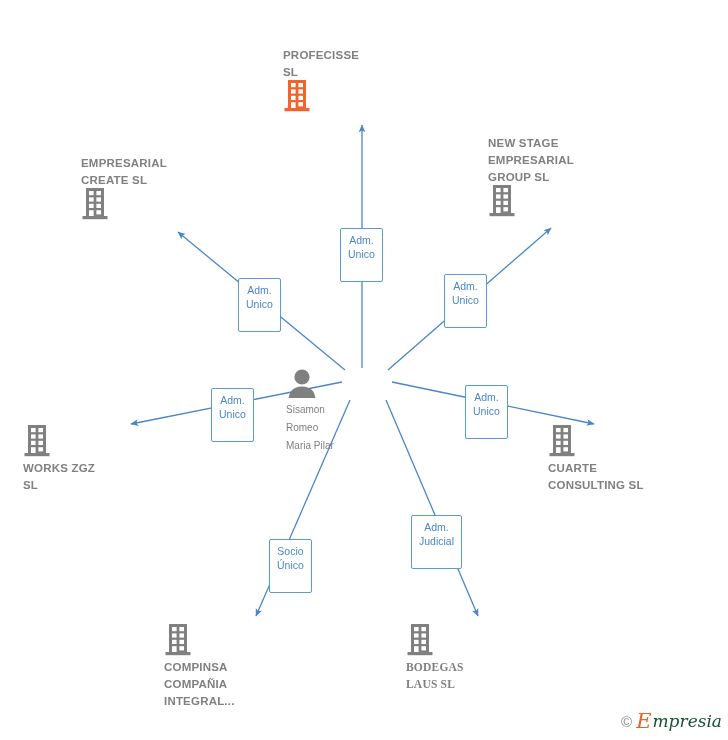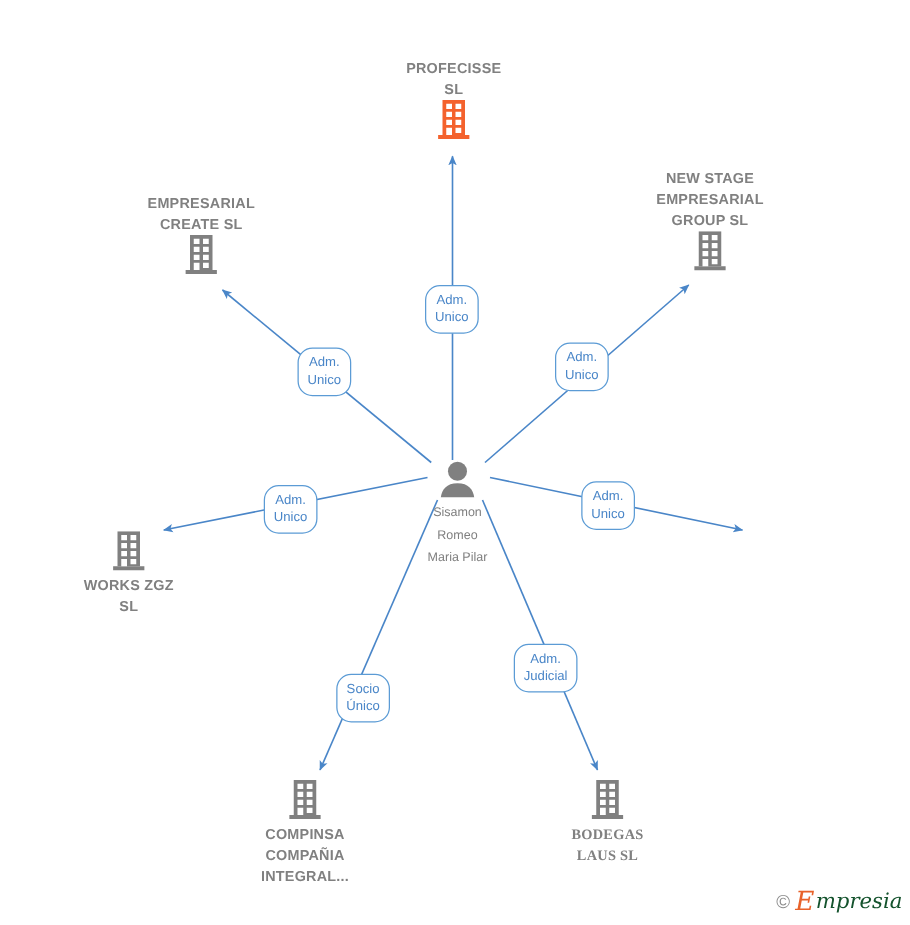--- a/index.html
+++ b/index.html
@@ -21,21 +21,21 @@
     position: absolute;
     left: 0;
     top: 0;
     width: 728px;
     height: 740px;
   }
   .node {
     position: absolute;
     width: 160px;
     margin-left: -80px;
-    text-align: center;
+    text-align: left;
     line-height: 15px;
   }
   .node-label {
     font-size: 11.5px;
     font-weight: bold;
     color: #808080;
     letter-spacing: 0.2px;
     white-space: pre-line;
   }
   .node-label.person {
@@ -48,27 +48,27 @@
   .node-icon {
     display: block;
     margin: 0 auto;
   }
   .node.label-above .node-label { margin-bottom: 3px; }
   .node.label-below .node-label { margin-top: 3px; }
 
   .edge-label {
     position: absolute;
     border: 1.3px solid #5b9bd5;
-    border-radius: 12px;
+    border-radius: 2px;
     background: #ffffff;
     color: #4a86c8;
     font-size: 10.5px;
     line-height: 14px;
     text-align: center;
-    padding: 4px 7px 5px 7px;
+    padding: 4px 7px 20px 7px;
     white-space: pre-line;
     box-sizing: border-box;
   }
   #watermark {
     position: absolute;
     right: 6px;
     bottom: 8px;
     display: flex;
     align-items: center;
     gap: 4px;
@@ -221,20 +221,42 @@
           <rect x="15.4" y="15.8" width="4.6" height="4.2"></rect>
           <rect x="8" y="22.2" width="4.6" height="5.8"></rect>
           <rect x="15.4" y="22.2" width="4.6" height="4.2"></rect>
         </g>
       </svg>
     </span>
     <span class="node-label">WORKS ZGZ
 SL</span>
   </div>
 
+  <div class="node label-below" style="left:628px; top:425px;">
+    <span class="node-icon">
+      <svg width="28" height="32" viewBox="0 0 28 32" xmlns="http://www.w3.org/2000/svg">
+        <g fill="#808080">
+          <rect x="5" y="0" width="18" height="28"></rect>
+          <rect x="1.5" y="28" width="25" height="3.2"></rect>
+        </g>
+        <g fill="#ffffff">
+          <rect x="8" y="3" width="4.6" height="4.2"></rect>
+          <rect x="15.4" y="3" width="4.6" height="4.2"></rect>
+          <rect x="8" y="9.4" width="4.6" height="4.2"></rect>
+          <rect x="15.4" y="9.4" width="4.6" height="4.2"></rect>
+          <rect x="8" y="15.8" width="4.6" height="4.2"></rect>
+          <rect x="15.4" y="15.8" width="4.6" height="4.2"></rect>
+          <rect x="8" y="22.2" width="4.6" height="5.8"></rect>
+          <rect x="15.4" y="22.2" width="4.6" height="4.2"></rect>
+        </g>
+      </svg>
+    </span>
+    <span class="node-label">CUARTE
+CONSULTING SL</span>
+  </div>
 
   <div class="node label-below" style="left:244px; top:624px;">
     <span class="node-icon">
       <svg width="28" height="32" viewBox="0 0 28 32" xmlns="http://www.w3.org/2000/svg">
         <g fill="#808080">
           <rect x="5" y="0" width="18" height="28"></rect>
           <rect x="1.5" y="28" width="25" height="3.2"></rect>
         </g>
         <g fill="#ffffff">
           <rect x="8" y="3" width="4.6" height="4.2"></rect>

